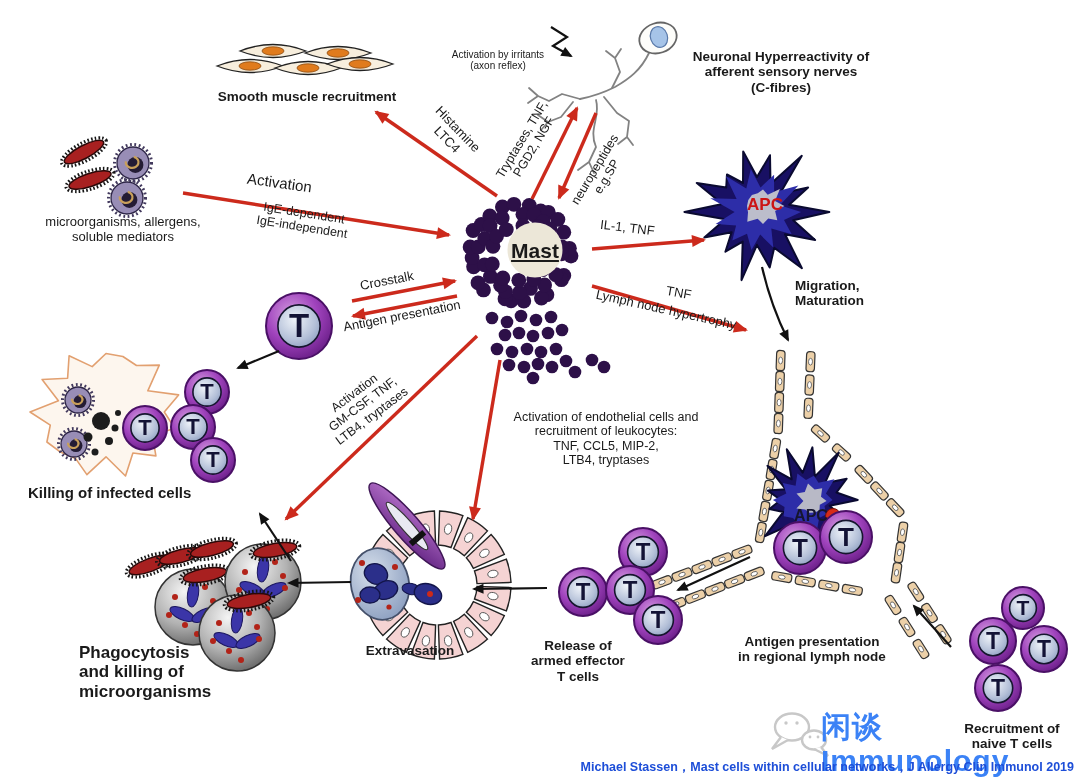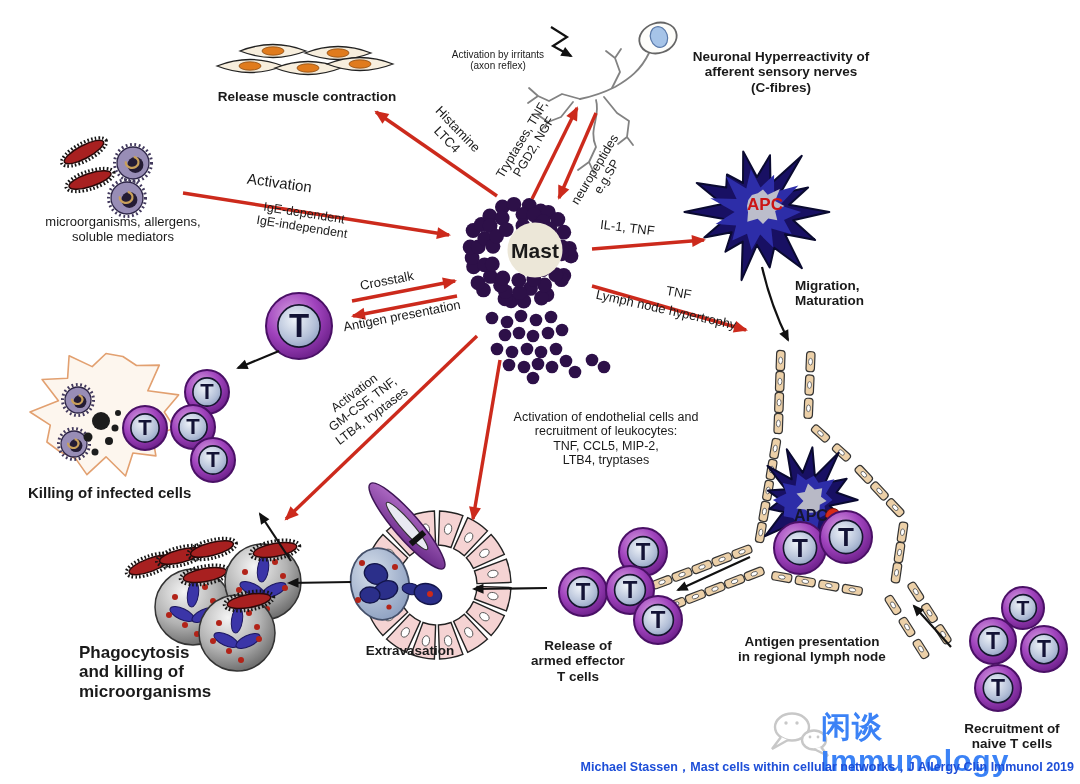--- a/index.html
+++ b/index.html
@@ -595,38 +595,38 @@
     <path d="M781,737 L772,749 L788,740"></path>
     <ellipse cx="814" cy="740" rx="12" ry="9.5"></ellipse>
     <path d="M821,747 L828,756 L814,749"></path>
     <circle cx="786" cy="723" r="1.7" fill="#c8c8c8" stroke="none"></circle>
     <circle cx="797" cy="723" r="1.7" fill="#c8c8c8" stroke="none"></circle>
     <circle cx="810" cy="737" r="1.4" fill="#c8c8c8" stroke="none"></circle>
     <circle cx="818" cy="737" r="1.4" fill="#c8c8c8" stroke="none"></circle>
   </g>
 </svg>
 
-<div class="lb b c" id="lb-smooth" style="left:212px;top:89px;width:190px;font-size:13.5px;">Release muscle contraction</div>
+<div class="lb b c" id="lb-smooth" style="left:212px;top:89px;width:190px;font-size:13.5px;">Smooth muscle recruitment</div>
 <div class="lb c" id="lb-axon" style="left:423px;top:49px;width:150px;font-size:10px;">Activation by irritants
 (axon reflex)</div>
 <div class="lb c" id="lb-micro" style="left:24px;top:215px;width:198px;font-size:13px;">microorganisms, allergens,
 soluble mediators</div>
 <div class="lb b c" id="lb-neuronal" style="left:674px;top:49px;width:214px;font-size:13.5px;">Neuronal Hyperreactivity of
 afferent sensory nerves
 (C-fibres)</div>
 <div class="lb" id="lb-activation" style="left:247px;top:174px;font-size:15px;transform:rotate(8deg);">Activation</div>
 <div class="lb c" id="lb-ige" style="left:245px;top:206px;width:116px;font-size:12.5px;transform:rotate(9deg);">IgE-dependent
 IgE-independent</div>
 <div class="lb c" id="lb-hist" style="left:407px;top:120px;width:90px;font-size:13px;transform:rotate(46deg);">Histamine
 LTC4</div>
 <div class="lb c" id="lb-tryp" style="left:469px;top:129px;width:118px;font-size:12.5px;transform:rotate(-59deg);">Tryptases, TNF,
 PGD2, NGF</div>
 <div class="lb c" id="lb-neuro" style="left:545px;top:159px;width:112px;font-size:12.5px;transform:rotate(-59deg);">neuropeptides
 e.g.SP</div>
-<div class="lb b c" id="lb-mast" style="left:491px;top:239px;width:88px;font-size:21px;">Mast</div>
+<div class="lb b c" id="lb-mast" style="left:491px;top:239px;width:88px;font-size:21px;text-decoration:underline;">Mast</div>
 <div class="lb" id="lb-il1" style="left:600px;top:221px;font-size:13px;transform:rotate(7deg);">IL-1, TNF</div>
 <div class="lb" id="lb-tnf2" style="left:666px;top:286px;font-size:13px;transform:rotate(10deg);">TNF</div>
 <div class="lb c" id="lb-hyper" style="left:584px;top:303px;width:164px;font-size:13px;transform:rotate(12.5deg);">Lymph node hypertrophy</div>
 <div class="lb c" id="lb-cross" style="left:351px;top:274px;width:72px;font-size:13px;transform:rotate(-11deg);">Crosstalk</div>
 <div class="lb c" id="lb-antpres" style="left:328px;top:309px;width:148px;font-size:13px;transform:rotate(-11deg);">Antigen presentation</div>
 <div class="lb b" id="lb-migr" style="left:795px;top:278px;font-size:13.5px;">Migration,
 Maturation</div>
 <div class="lb b c" id="lb-apc1" style="left:742px;top:195px;width:46px;font-size:17px;color:#cc1414;">APC</div>
 <div class="lb c" id="lb-gmcsf" style="left:306px;top:383px;width:114px;font-size:12.5px;transform:rotate(-37deg);">Activation
 GM-CSF, TNF,

